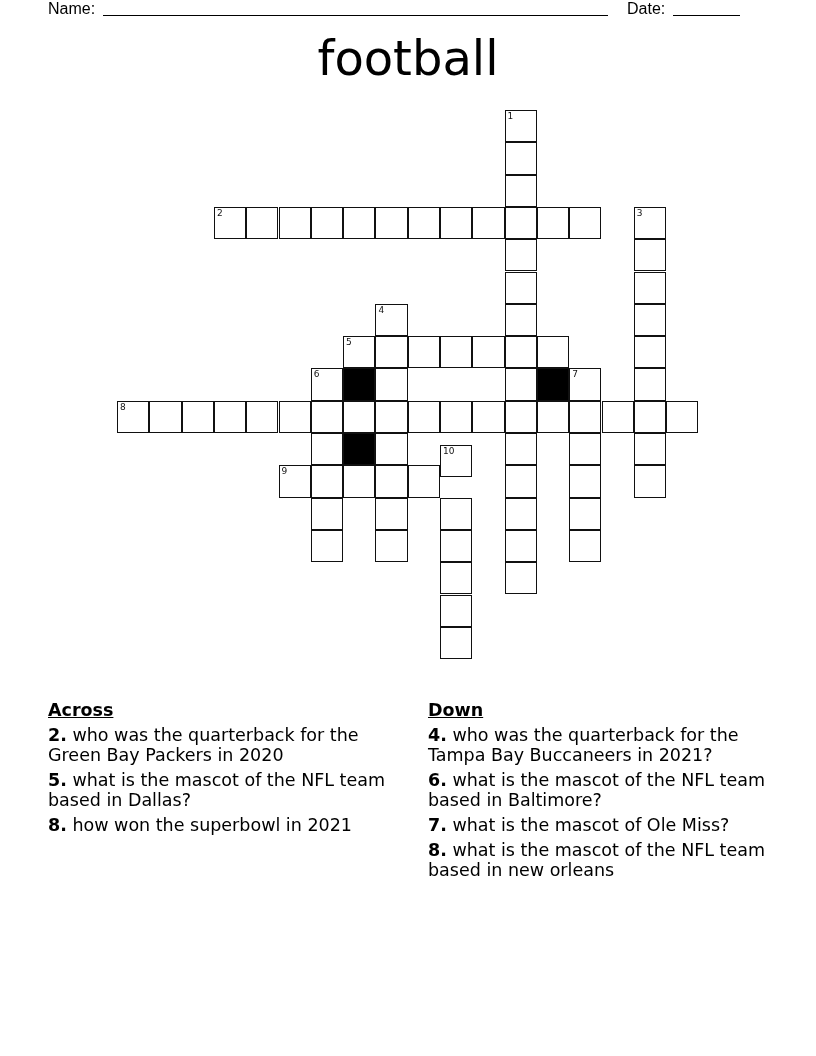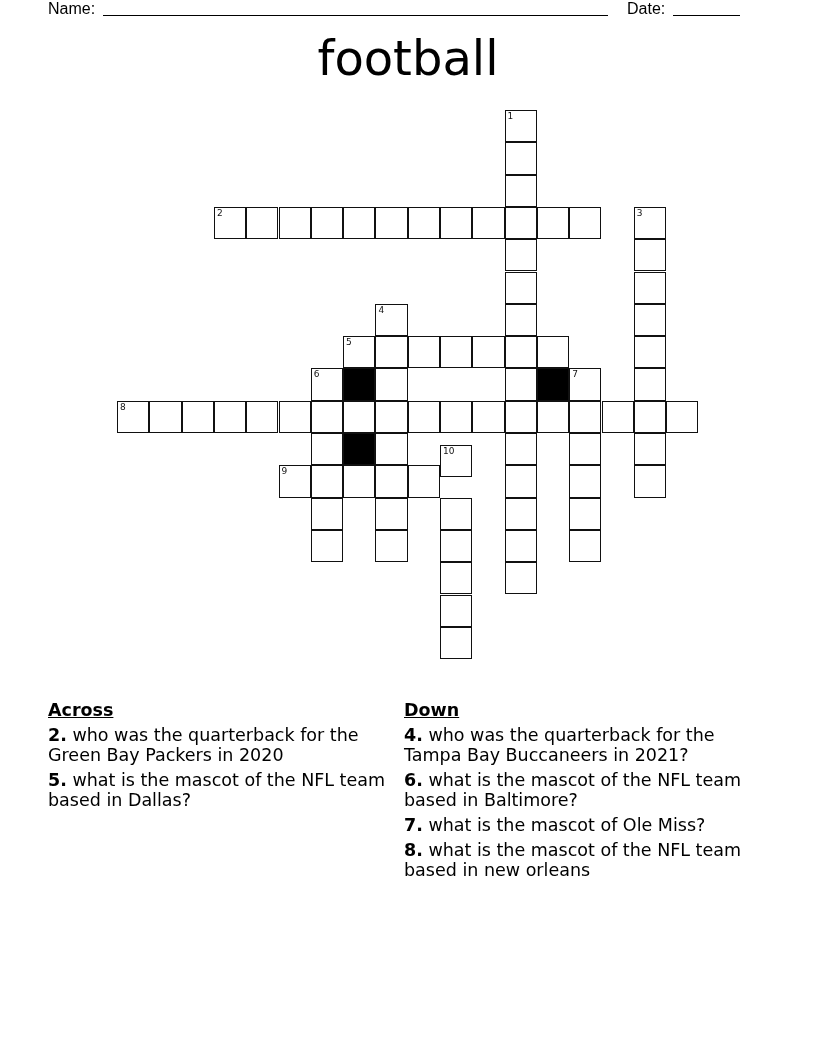--- a/index.html
+++ b/index.html
@@ -17,21 +17,21 @@
     position: absolute; width: 32.3px; height: 32.3px; box-sizing: border-box;
     border: 1.5px solid #111; background: #fff;
   }
   .cell.black { background: #000; }
   .cell .num {
     position: absolute; left: 2px; top: 0px; font-family: "DejaVu Sans", sans-serif;
     font-size: 9px; line-height: 10px; color: #111;
   }
   .clues { position: absolute; top: 700px; font-family: "DejaVu Sans", sans-serif; font-size: 17.5px; line-height: 20px; }
   .clues.across { left: 48px; width: 350px; }
-  .clues.down { left: 404px; width: 360px; }
+  .clues.down { left: 428px; width: 360px; }
   .clue-heading { font-weight: bold; text-decoration: underline; margin-bottom: 5px; }
   .clue { margin-bottom: 5px; }
   .clue .n { font-weight: bold; }
 </style>
 </head>
 <body>
 
 <div>
   <span class="name-label">Name:</span>
   <span class="name-line"></span>
@@ -148,20 +148,21 @@
     <div class="cell" style="left: 440px; top: 626.8px;"></div>
     <div class="cell black" style="left: 343.1px; top: 368.4px;"></div>
     <div class="cell black" style="left: 536.9px; top: 368.4px;"></div>
     <div class="cell black" style="left: 343.1px; top: 433px;"></div>
   </div>
 
 <div class="clues across">
   <div class="clue-heading">Across</div>
   <div class="clue"><span class="n">2.</span> <span>who was the quarterback for the Green Bay Packers in 2020</span></div>
   <div class="clue"><span class="n">5.</span> <span>what is the mascot of the NFL team based in Dallas?</span></div>
+  <div class="clue"><span class="n">8.</span> <span>how won the superbowl in 2021</span></div>
 </div>
 
 <div class="clues down">
   <div class="clue-heading">Down</div>
   <div class="clue"><span class="n">4.</span> <span>who was the quarterback for the Tampa Bay Buccaneers in 2021?</span></div>
   <div class="clue"><span class="n">6.</span> <span>what is the mascot of the NFL team based in Baltimore?</span></div>
   <div class="clue"><span class="n">7.</span> <span>what is the mascot of Ole Miss?</span></div>
   <div class="clue"><span class="n">8.</span> <span>what is the mascot of the NFL team based in new orleans</span></div>
 </div>
 

